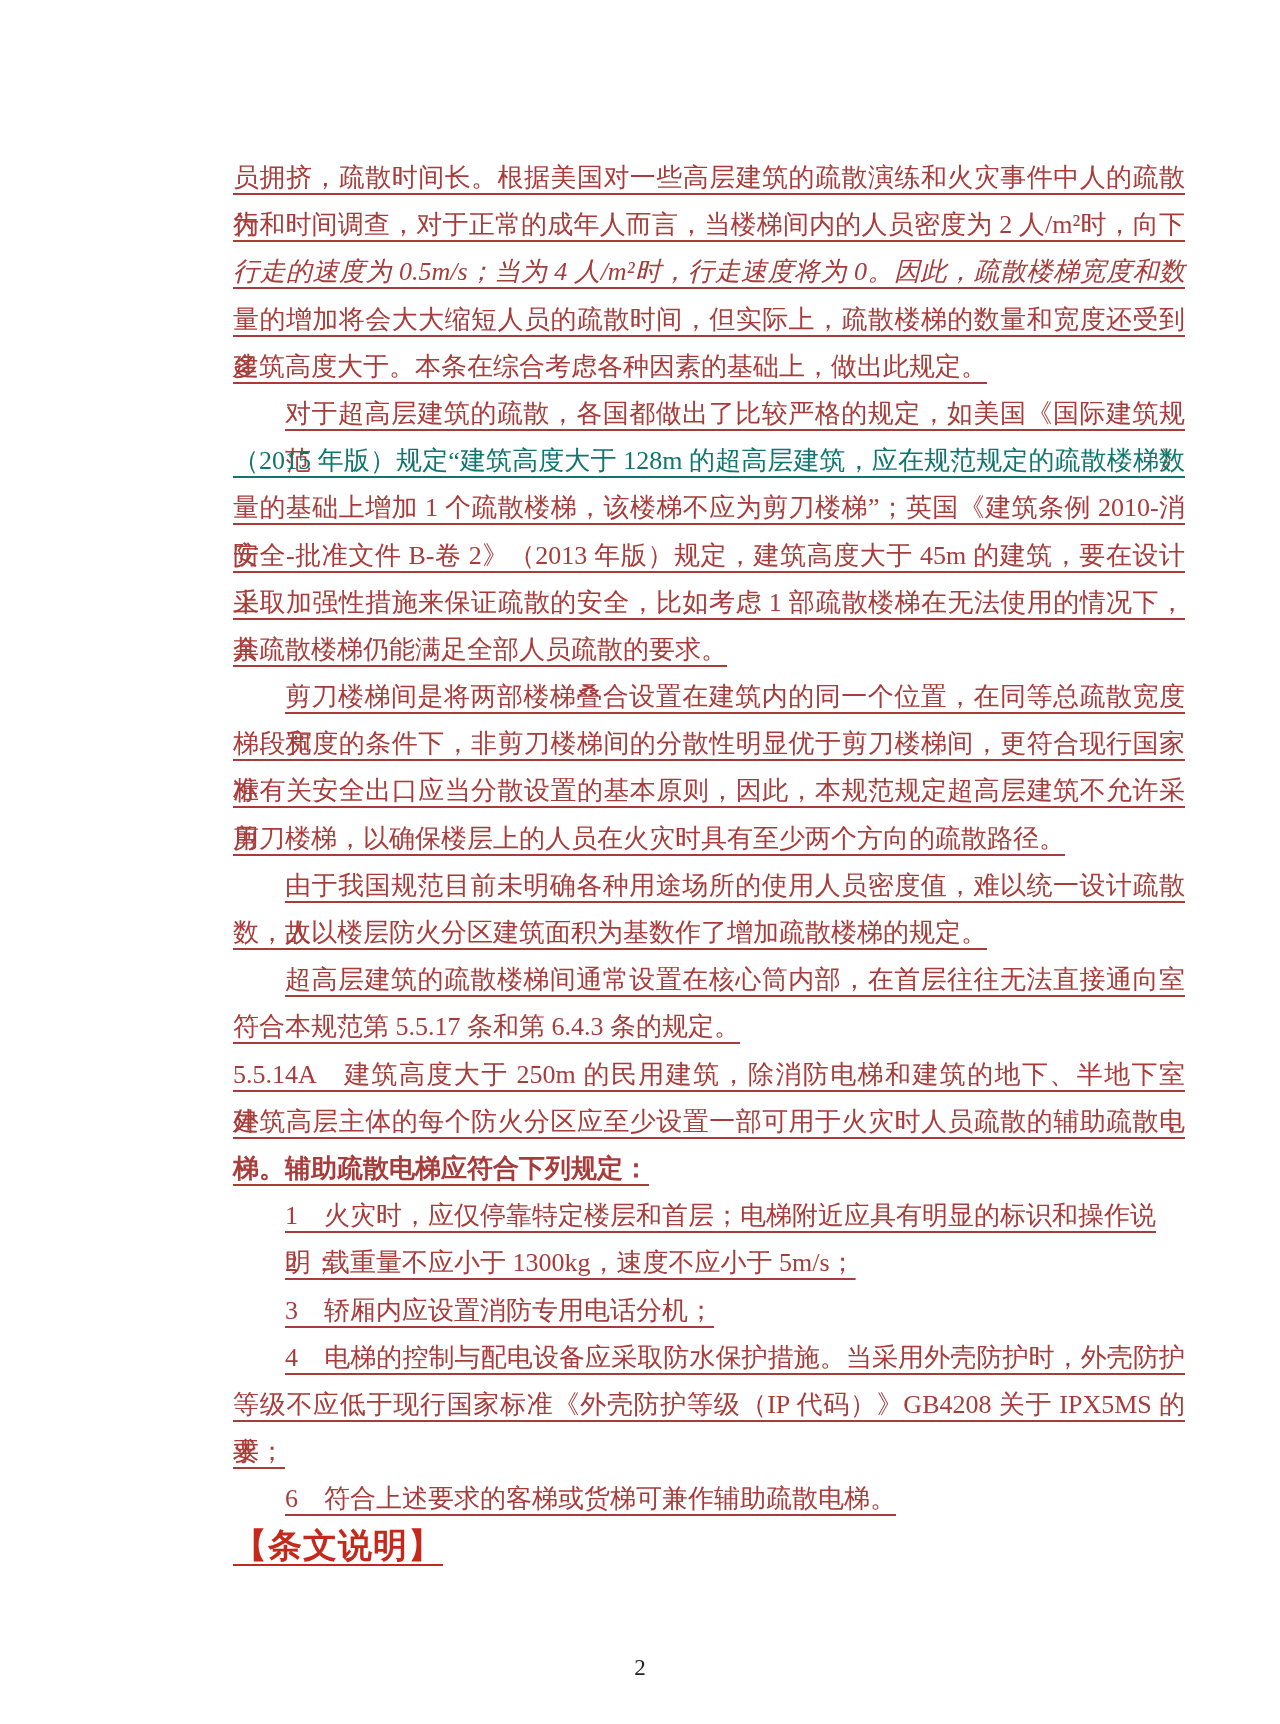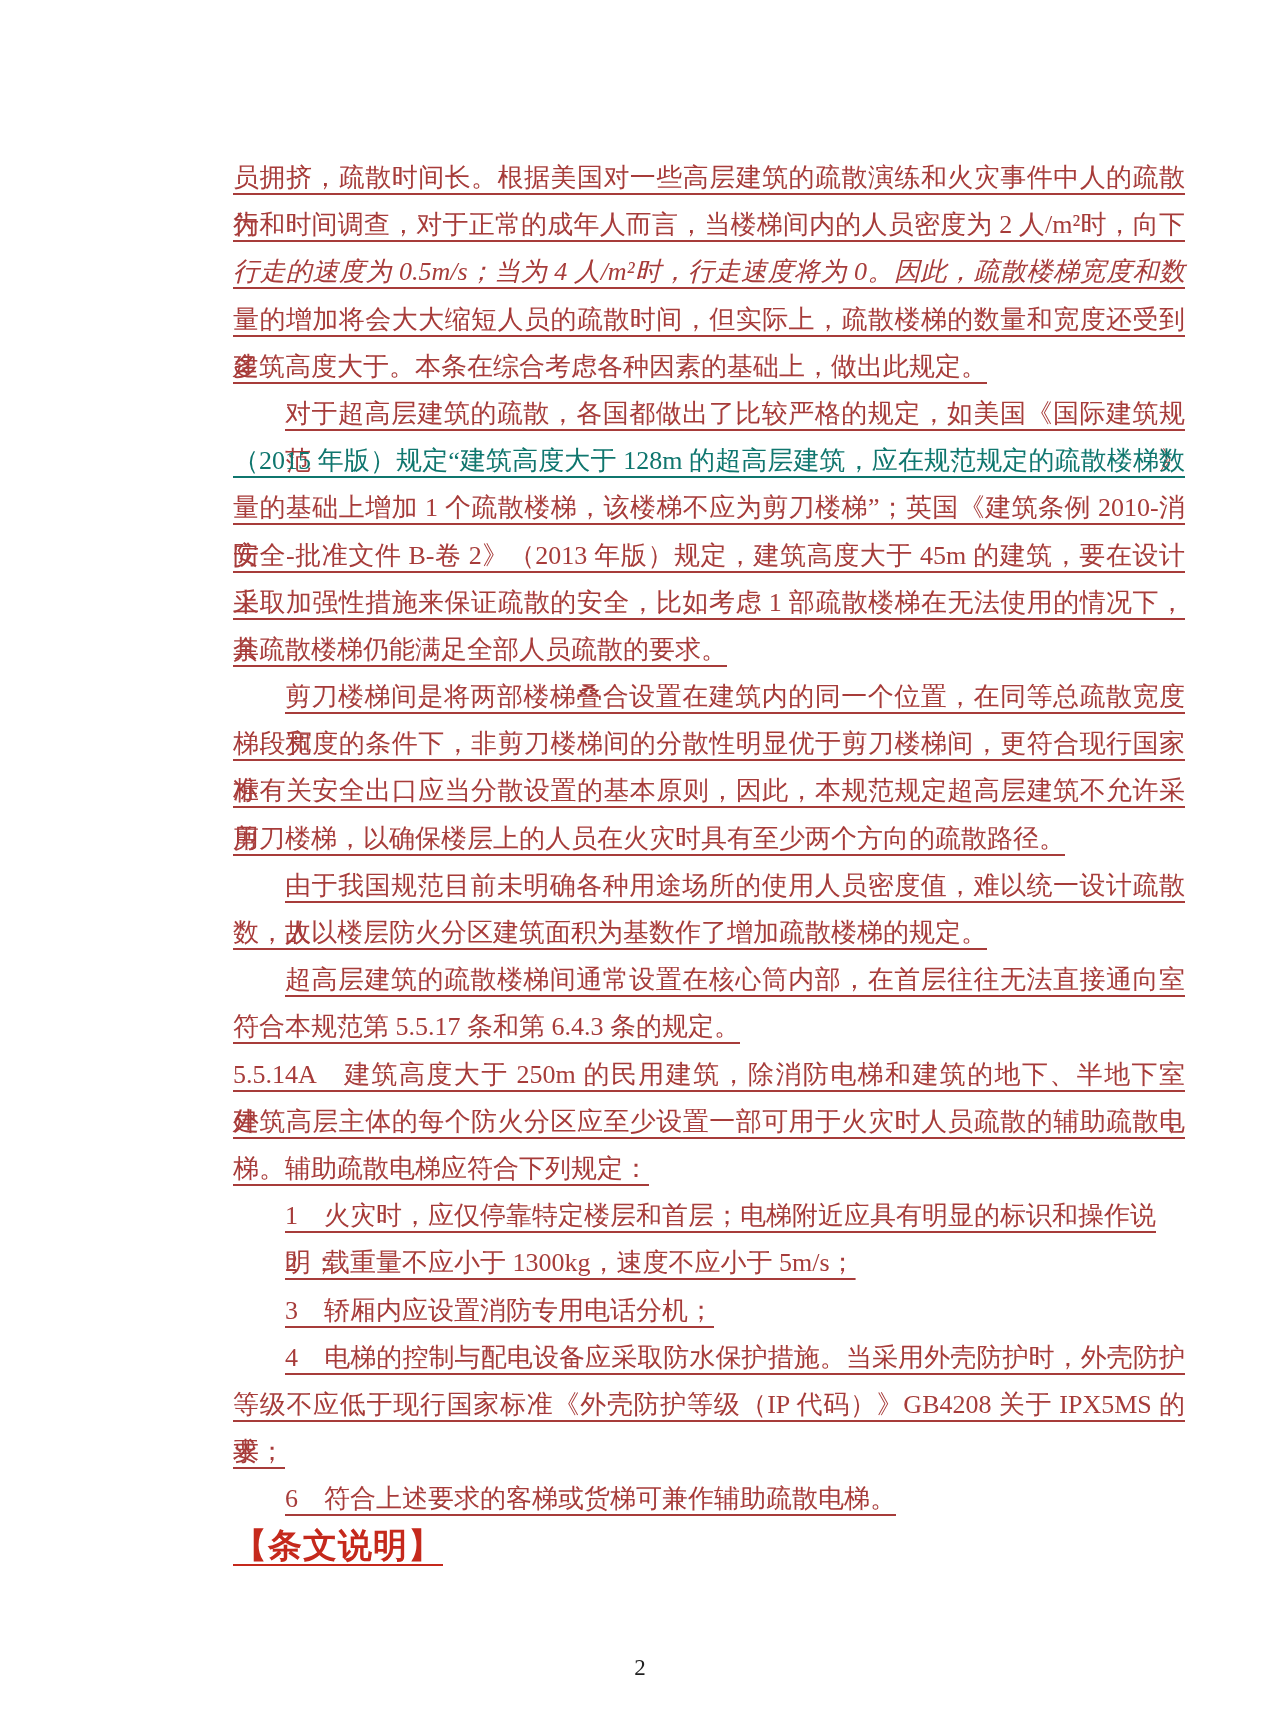--- a/index.html
+++ b/index.html
@@ -77,21 +77,21 @@
       <div class="line justify indent"><span class="t" style="color: rgb(167, 60, 58);">剪刀楼梯间是将两部楼梯叠合设置在建筑内的同一个位置，在同等总疏散宽度和</span></div>
       <div class="line justify"><span class="t" style="color: rgb(167, 60, 58);">梯段宽度的条件下，非剪刀楼梯间的分散性明显优于剪刀楼梯间，更符合现行国家标</span></div>
       <div class="line justify"><span class="t" style="color: rgb(167, 60, 58);">准有关安全出口应当分散设置的基本原则，因此，本规范规定超高层建筑不允许采用</span></div>
       <div class="line"><span class="t" style="color: rgb(167, 60, 58);">剪刀楼梯，以确保楼层上的人员在火灾时具有至少两个方向的疏散路径。</span></div>
       <div class="line justify indent"><span class="t" style="color: rgb(167, 60, 58);">由于我国规范目前未明确各种用途场所的使用人员密度值，难以统一设计疏散人</span></div>
       <div class="line"><span class="t" style="color: rgb(167, 60, 58);">数，故以楼层防火分区建筑面积为基数作了增加疏散楼梯的规定。</span></div>
       <div class="line justify indent"><span class="t" style="color: rgb(167, 60, 58);">超高层建筑的疏散楼梯间通常设置在核心筒内部，在首层往往无法直接通向室</span></div>
       <div class="line"><span class="t" style="color: rgb(167, 60, 58);">符合本规范第 5.5.17 条和第 6.4.3 条的规定。</span></div>
       <div class="line justify"><span class="t" style="color: rgb(167, 60, 58);">5.5.14A　建筑高度大于 250m 的民用建筑，除消防电梯和建筑的地下、半地下室外，</span></div>
       <div class="line justify"><span class="t" style="color: rgb(167, 60, 58);">建筑高层主体的每个防火分区应至少设置一部可用于火灾时人员疏散的辅助疏散电</span></div>
-      <div class="line"><span class="t" style="color: rgb(167, 60, 58);">梯。辅助疏散电梯应符合下列规定：</span></div>
+      <div class="line"><span class="t" style="color: rgb(167, 60, 58); font-weight: bold;">梯。辅助疏散电梯应符合下列规定：</span></div>
       <div class="line indent"><span class="t" style="color: rgb(167, 60, 58);">1　火灾时，应仅停靠特定楼层和首层；电梯附近应具有明显的标识和操作说明；</span></div>
       <div class="line indent"><span class="t" style="color: rgb(167, 60, 58);">2　载重量不应小于 1300kg，速度不应小于 5m/s；</span></div>
       <div class="line indent"><span class="t" style="color: rgb(167, 60, 58);">3　轿厢内应设置消防专用电话分机；</span></div>
       <div class="line justify indent"><span class="t" style="color: rgb(167, 60, 58);">4　电梯的控制与配电设备应采取防水保护措施。当采用外壳防护时，外壳防护</span></div>
       <div class="line justify"><span class="t" style="color: rgb(167, 60, 58);">等级不应低于现行国家标准《外壳防护等级（IP 代码）》GB4208 关于 IPX5MS 的要</span></div>
       <div class="line"><span class="t" style="color: rgb(167, 60, 58);">求；</span></div>
       <div class="line indent"><span class="t" style="color: rgb(167, 60, 58);">6　符合上述要求的客梯或货梯可兼作辅助疏散电梯。</span></div>
       <div class="line bold"><span class="t" style="color: rgb(197, 41, 28);">【条文说明】</span></div>
     </div>
   <div class="page-number" style="color: rgb(31, 31, 31);">2</div>

